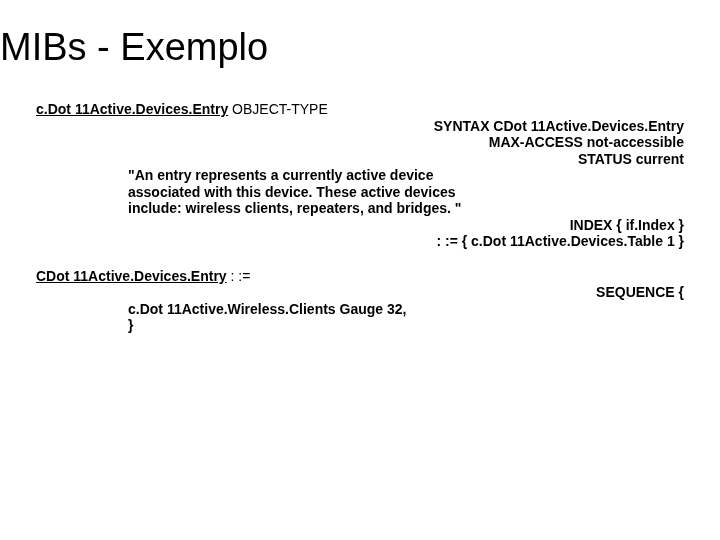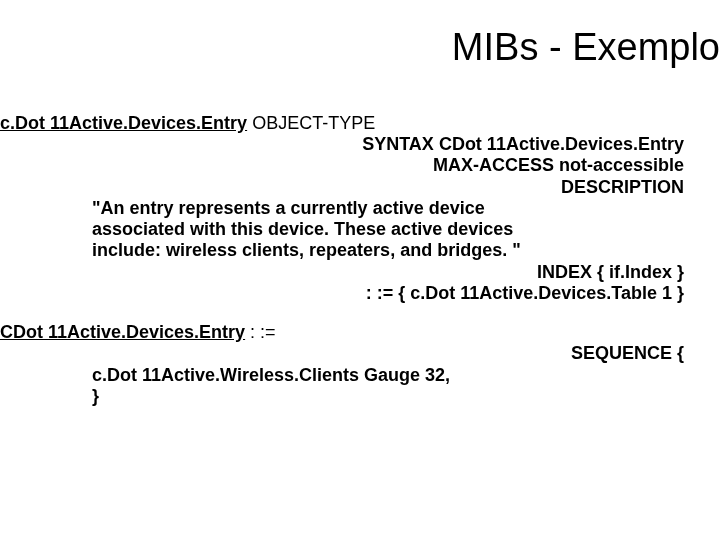--- a/index.html
+++ b/index.html
@@ -12,50 +12,51 @@
     color: #000000;
   }
   .slide {
     box-sizing: border-box;
     width: 720px;
     height: 540px;
     padding: 0;
   }
   .title {
     font-size: 38px;
-    text-align: right;
+    text-align: left;
     margin-top: 26px;
-    margin-bottom: 44px;
+    margin-bottom: 32px;
     font-weight: normal;
   }
   .body {
-    font-size: 18px;
+    font-size: 14px;
     line-height: 1.18;
     font-weight: bold;
+    padding-left: 36px;
     padding-right: 36px;
   }
   .lvl1 { padding-left: 46px; text-align: right; }
   .lvl2 { padding-left: 92px; }
   .normal { font-weight: normal; }
   .gap { height: 18px; }
   .u { text-decoration: underline; }
 </style>
 </head>
 <body>
 
 <div class="slide">
   <div class="title">MIBs - Exemplo</div>
 
   <div class="body">
 
     <div>
       <div><span class="u">c.Dot 11Active.Devices.Entry</span><span class="normal"> OBJECT-TYPE</span></div>
       <div class="lvl1">SYNTAX      CDot 11Active.Devices.Entry</div>
       <div class="lvl1">MAX-ACCESS not-accessible</div>
-      <div class="lvl1">DESCRIPTION</div>
+      <div class="lvl1">STATUS     current</div>
       <div class="lvl2">"An entry represents a currently active device</div>
       <div class="lvl2">associated with this device.  These active devices</div>
       <div class="lvl2">include: wireless clients, repeaters, and bridges. "</div>
       <div class="lvl1">INDEX        { if.Index }</div>
       <div class="lvl1">: := { c.Dot 11Active.Devices.Table 1 }</div>
     </div>
 
     <div class="gap"></div>
 
     <div>

